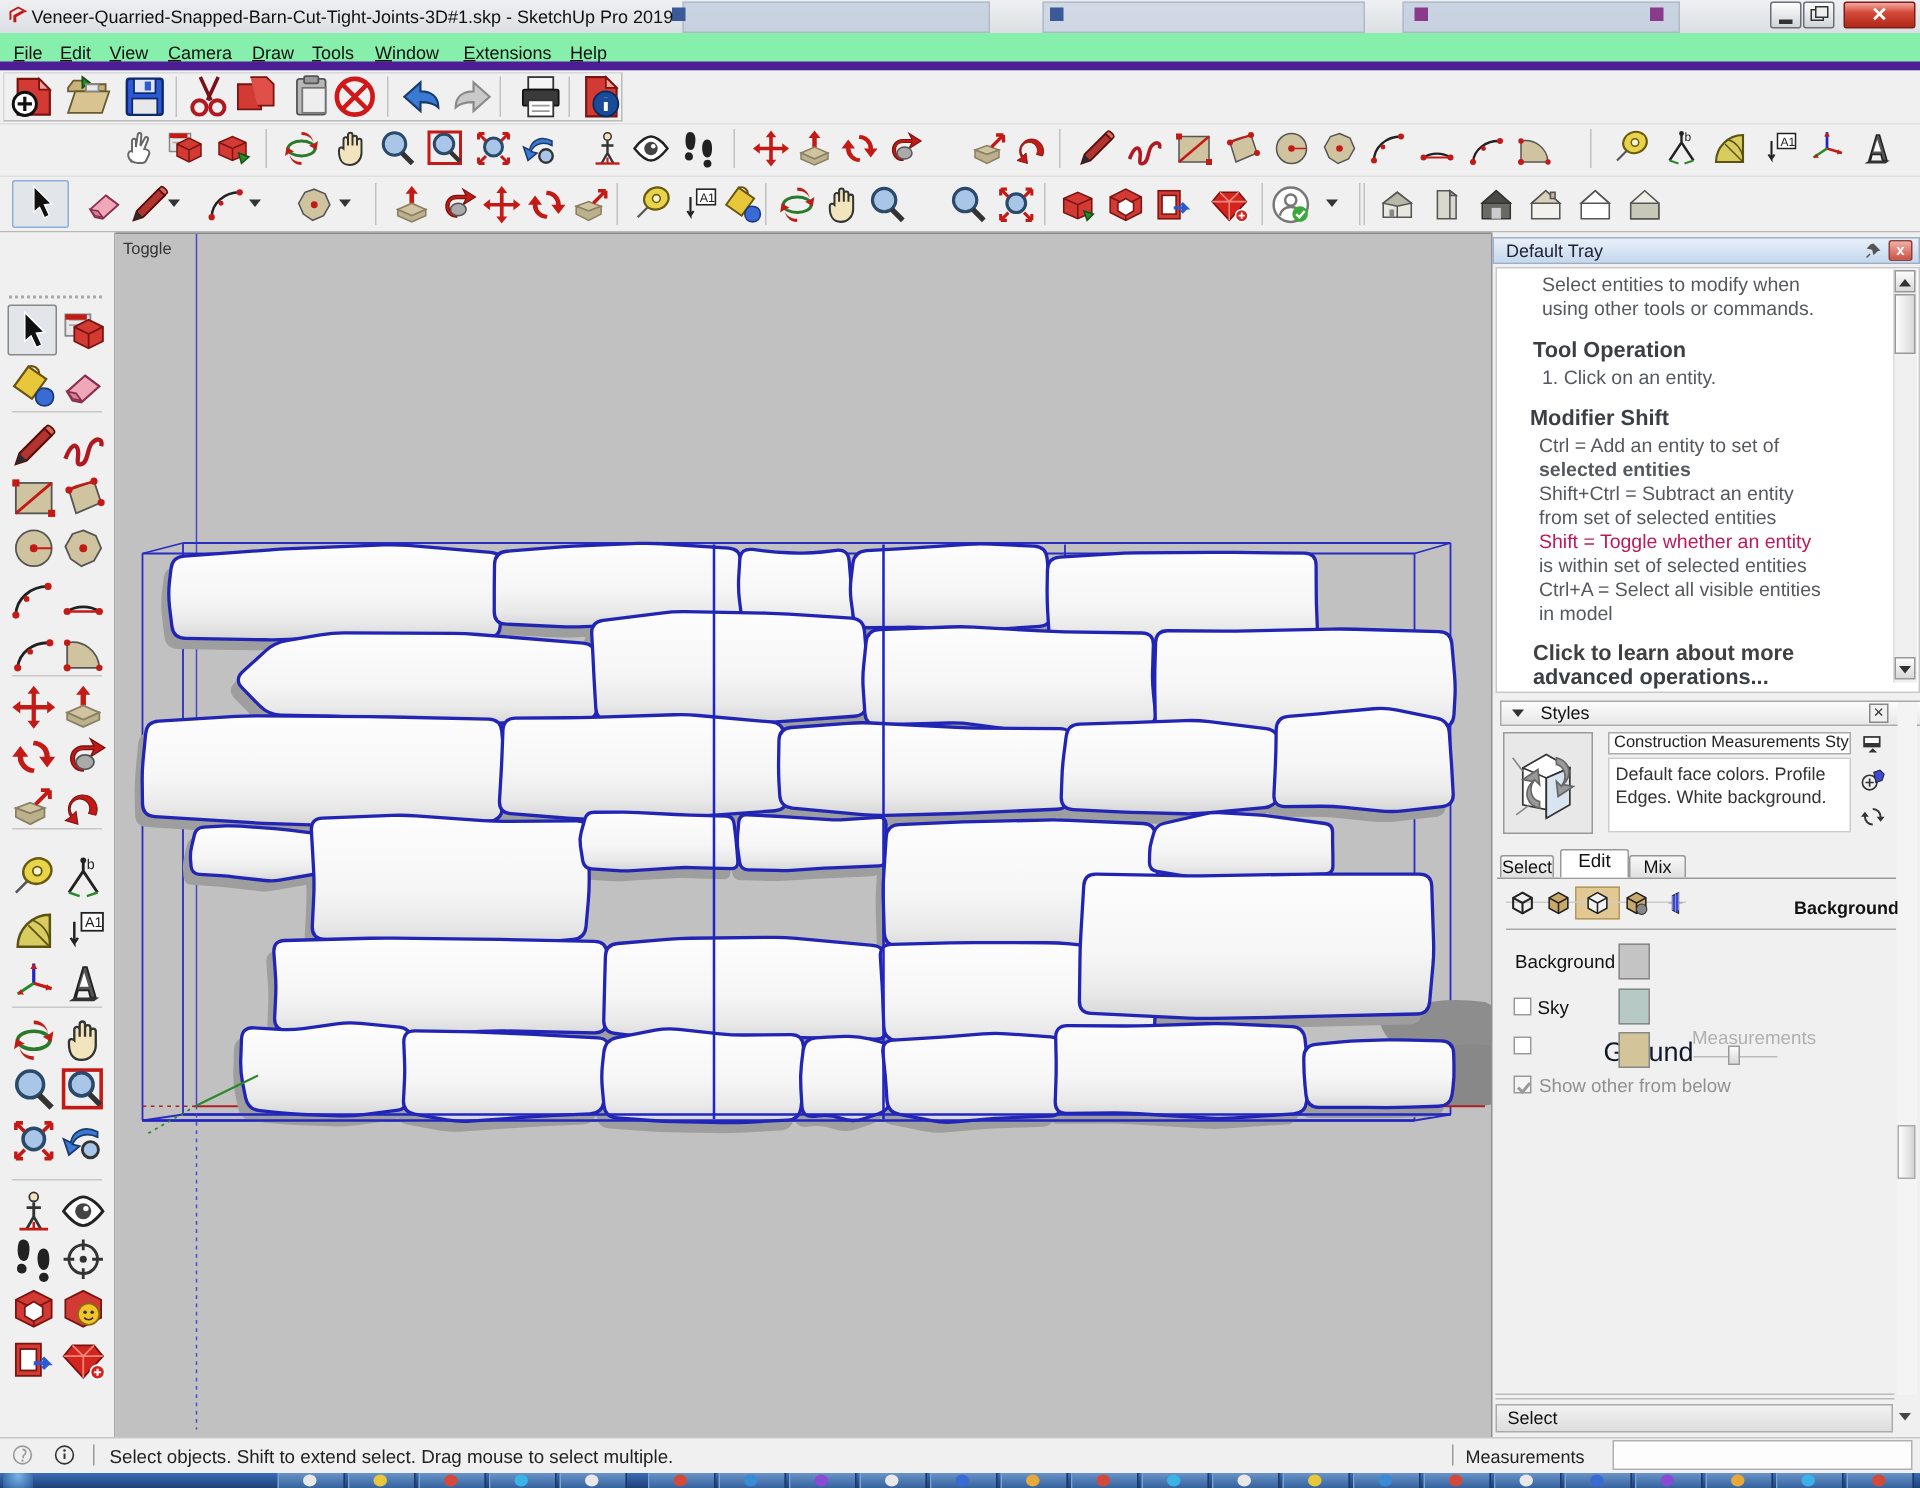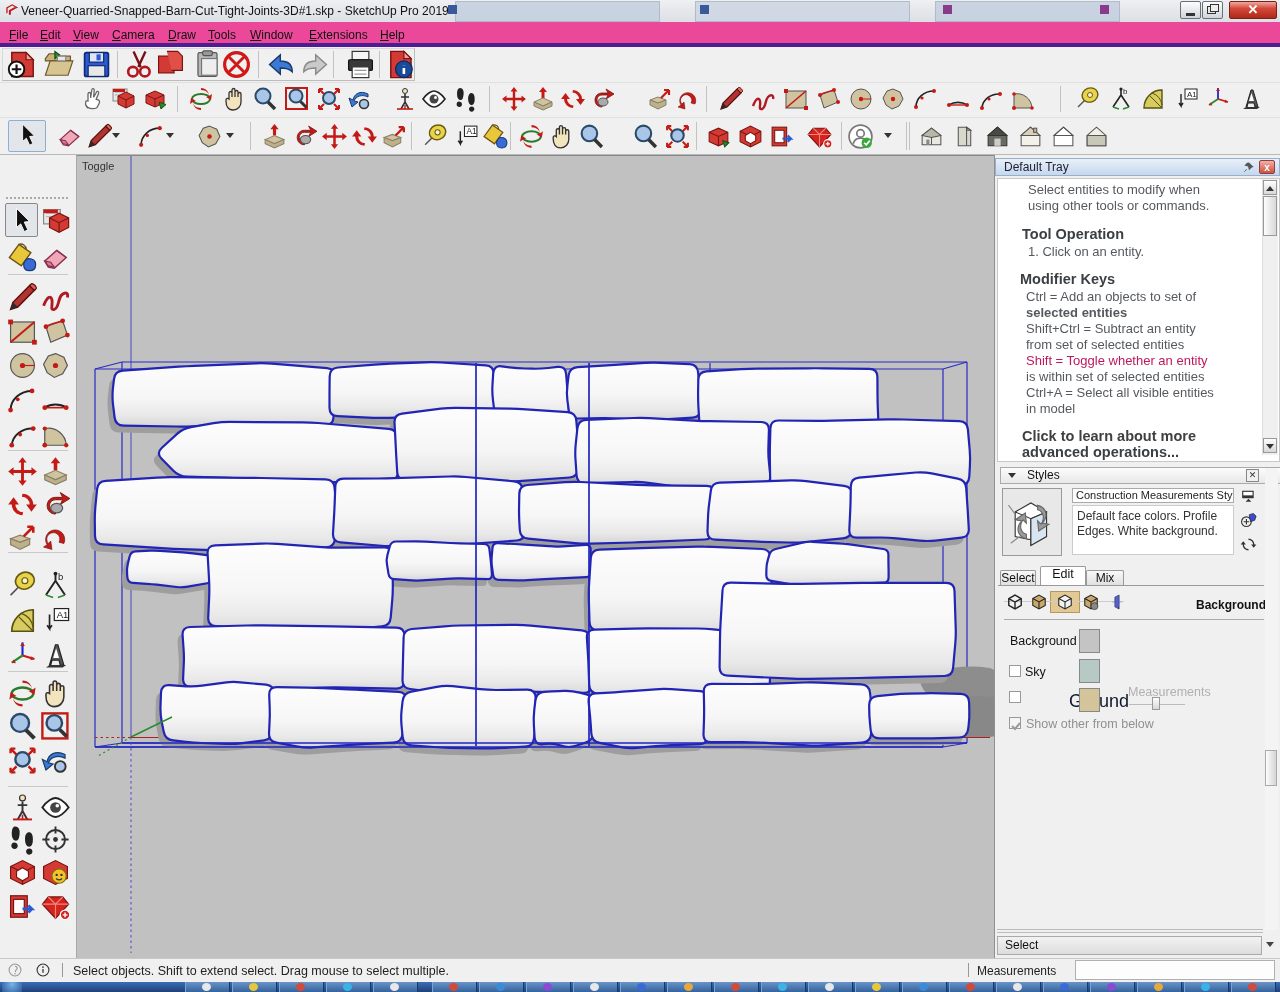--- a/index.html
+++ b/index.html
@@ -16,21 +16,21 @@
     <div class="abs" style="left:21px;top:4px;font-size:12px;color:#111">Veneer-Quarried-Snapped-Barn-Cut-Tight-Joints-3D#1.skp - SketchUp Pro 2019</div>
     <div class="abs" style="left:1180px;top:1px;width:21px;height:18px;background:linear-gradient(#fdfdfd,#d0d4da);border:1px solid #6a7078;border-radius:2px">
       <div class="abs" style="left:5px;top:11px;width:9px;height:3px;background:#333"></div>
     </div>
     <div class="abs" style="left:1202px;top:1px;width:21px;height:18px;background:linear-gradient(#fdfdfd,#d0d4da);border:1px solid #6a7078;border-radius:2px">
       <div class="abs" style="left:4px;top:4px;width:9px;height:8px;border:1.5px solid #333"></div>
       <div class="abs" style="left:7px;top:2px;width:9px;height:8px;border:1.5px solid #333;background:#eee"></div>
     </div>
     <div class="abs" style="left:1229px;top:1px;width:48px;height:18px;background:linear-gradient(#f2a8a0,#d44a3a 40%,#b02818);border:1px solid #7a2018;border-radius:2px;color:#fff;text-align:center;font-size:13px;font-weight:bold;line-height:16px">✕</div>
   </div>
-<div class="abs" style="left:0;top:22px;width:1280px;height:25px;background:#ec4899;border-bottom:4px solid #4c1d95">
+<div class="abs" style="left:0;top:22px;width:1280px;height:25px;background:#86efac;border-bottom:6px solid #4c1d95">
     <div class="abs" style="left:9px;top:6px;font-size:12px;color:#111"><span style="text-decoration:underline">F</span>ile</div>
     <div class="abs" style="left:40px;top:6px;font-size:12px;color:#111"><span style="text-decoration:underline">E</span>dit</div>
     <div class="abs" style="left:73px;top:6px;font-size:12px;color:#111"><span style="text-decoration:underline">V</span>iew</div>
     <div class="abs" style="left:112px;top:6px;font-size:12px;color:#111"><span style="text-decoration:underline">C</span>amera</div>
     <div class="abs" style="left:168px;top:6px;font-size:12px;color:#111"><span style="text-decoration:underline">D</span>raw</div>
     <div class="abs" style="left:208px;top:6px;font-size:12px;color:#111"><span style="text-decoration:underline">T</span>ools</div>
     <div class="abs" style="left:250px;top:6px;font-size:12px;color:#111"><span style="text-decoration:underline">W</span>indow</div>
     <div class="abs" style="left:309px;top:6px;font-size:12px;color:#111"><span style="text-decoration:underline">E</span>xtensions</div>
     <div class="abs" style="left:380px;top:6px;font-size:12px;color:#111"><span style="text-decoration:underline">H</span>elp</div>
   </div>
@@ -730,22 +730,22 @@
 <svg style="position:absolute;left:1243px;top:161px" width="12" height="12" viewBox="0 0 26 26">
     <path d="M13 3l10 10-4 1-6 6-2-8-8-2 6-6z" fill="#555"></path>
     <path d="M8 18l-5 5" stroke="#555" stroke-width="2"></path>
   </svg>
 <div class="abs" style="left:1259px;top:160px;width:16px;height:14px;background:linear-gradient(#f0b0a8,#d05040);border:1px solid #904038;border-radius:2px;color:#fff;font-size:10px;text-align:center;line-height:13px;font-weight:bold">x</div>
 <div class="abs" style="left:997px;top:178px;width:283px;height:284px;background:#fff;border:1px solid #c8c8c8"></div>
 <div class="abs" style="left:1028px;top:182px;font-size:13px;font-weight:normal;color:#55595e;letter-spacing:0px">Select entities to modify when</div>
 <div class="abs" style="left:1028px;top:198px;font-size:13px;font-weight:normal;color:#55595e;letter-spacing:0px">using other tools or commands.</div>
 <div class="abs" style="left:1022px;top:226px;font-size:14.5px;font-weight:bold;color:#3a3f44;letter-spacing:0px">Tool Operation</div>
 <div class="abs" style="left:1028px;top:244px;font-size:13px;font-weight:normal;color:#55595e;letter-spacing:0px">1. Click on an entity.</div>
-<div class="abs" style="left:1020px;top:271px;font-size:14.5px;font-weight:bold;color:#3a3f44;letter-spacing:0px">Modifier Keys</div>
-<div class="abs" style="left:1026px;top:289px;font-size:13px;font-weight:normal;color:#55595e;letter-spacing:0px">Ctrl = Add an objects to set of</div>
+<div class="abs" style="left:1020px;top:271px;font-size:14.5px;font-weight:bold;color:#3a3f44;letter-spacing:0px">Modifier Shift</div>
+<div class="abs" style="left:1026px;top:289px;font-size:13px;font-weight:normal;color:#55595e;letter-spacing:0px">Ctrl = Add an entity to set of</div>
 <div class="abs" style="left:1026px;top:305px;font-size:13px;font-weight:bold;color:#55595e;letter-spacing:0px">selected entities</div>
 <div class="abs" style="left:1026px;top:321px;font-size:13px;font-weight:normal;color:#55595e;letter-spacing:0px">Shift+Ctrl = Subtract an entity</div>
 <div class="abs" style="left:1026px;top:337px;font-size:13px;font-weight:normal;color:#55595e;letter-spacing:0px">from set of selected entities</div>
 <div class="abs" style="left:1026px;top:353px;font-size:13px;font-weight:normal;color:#be185d;letter-spacing:0px">Shift = Toggle whether an entity</div>
 <div class="abs" style="left:1026px;top:369px;font-size:13px;font-weight:normal;color:#55595e;letter-spacing:0px">is within set of selected entities</div>
 <div class="abs" style="left:1026px;top:385px;font-size:13px;font-weight:normal;color:#55595e;letter-spacing:0px">Ctrl+A = Select all visible entities</div>
 <div class="abs" style="left:1026px;top:401px;font-size:13px;font-weight:normal;color:#55595e;letter-spacing:0px">in model</div>
 <div class="abs" style="left:1022px;top:428px;font-size:14.5px;font-weight:bold;color:#404040;letter-spacing:0px">Click to learn about more</div>
 <div class="abs" style="left:1022px;top:444px;font-size:14.5px;font-weight:bold;color:#3a3f44;letter-spacing:0px">advanced operations...</div>
 <div class="abs" style="left:1262px;top:179px;width:16px;height:276px;background:#f0f0f0;border-left:1px solid #ddd"></div>

